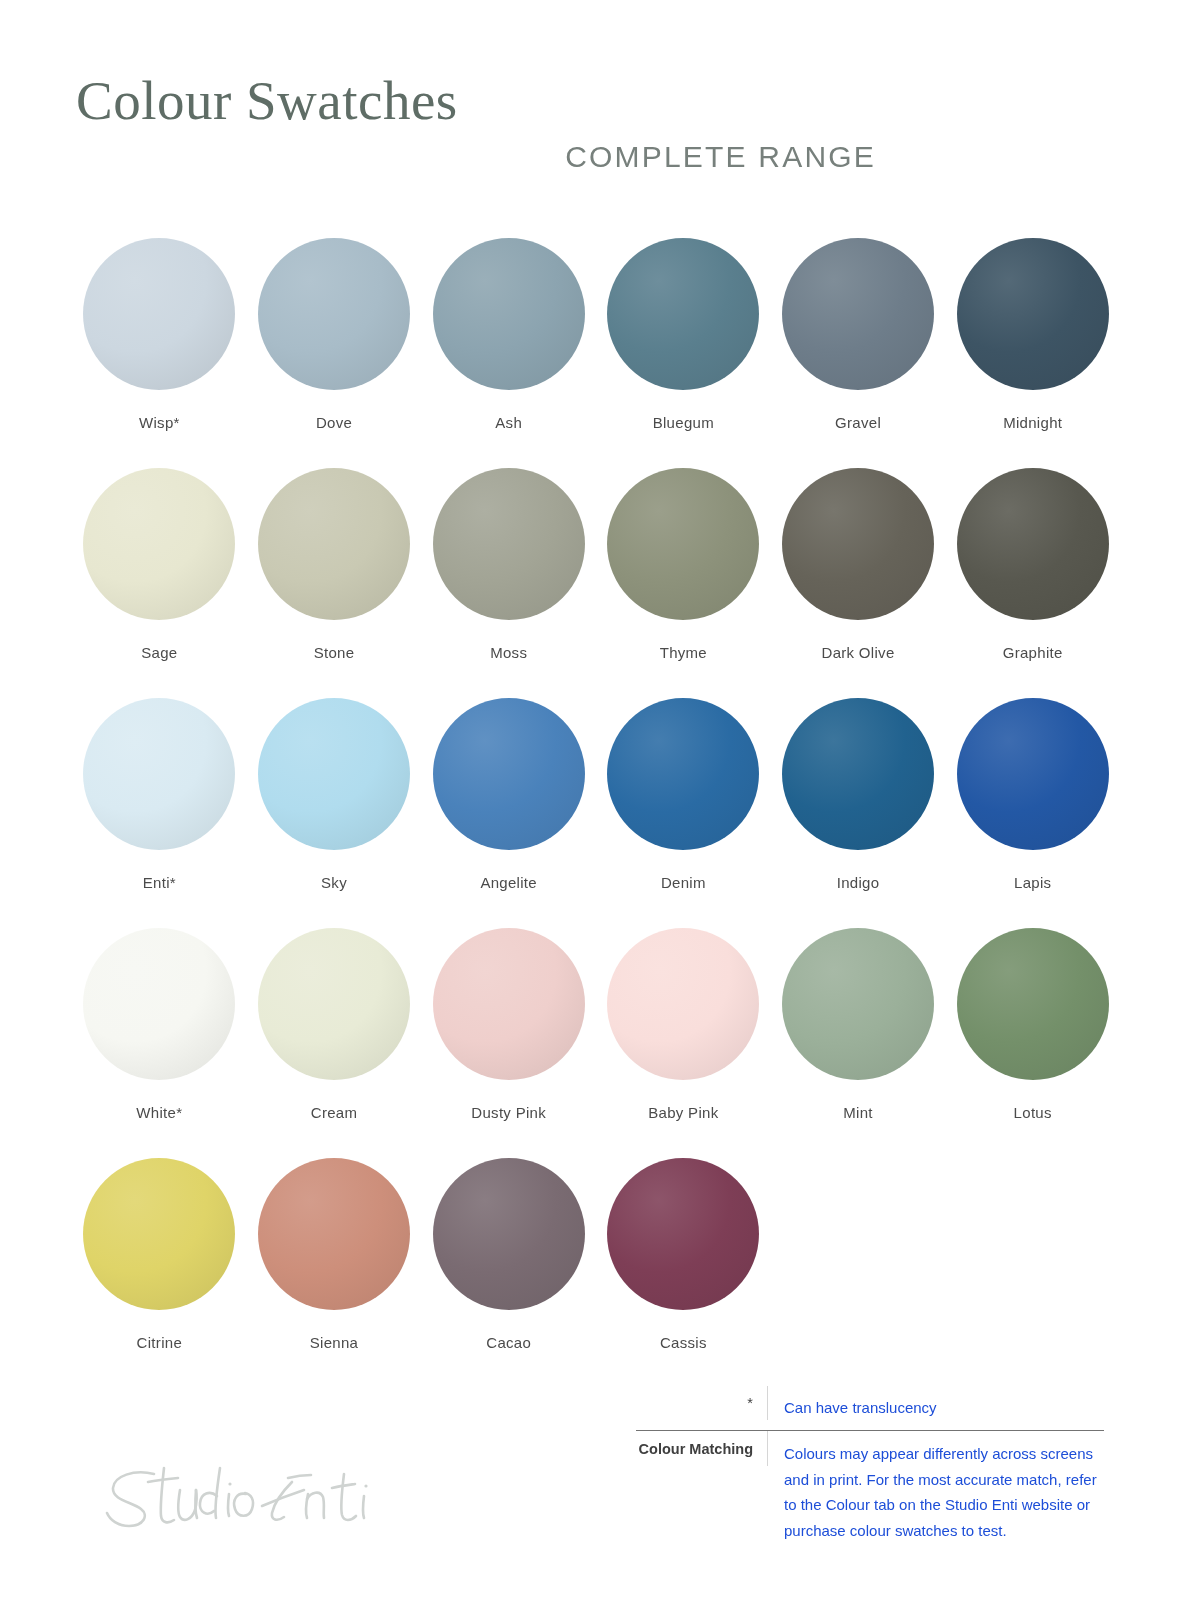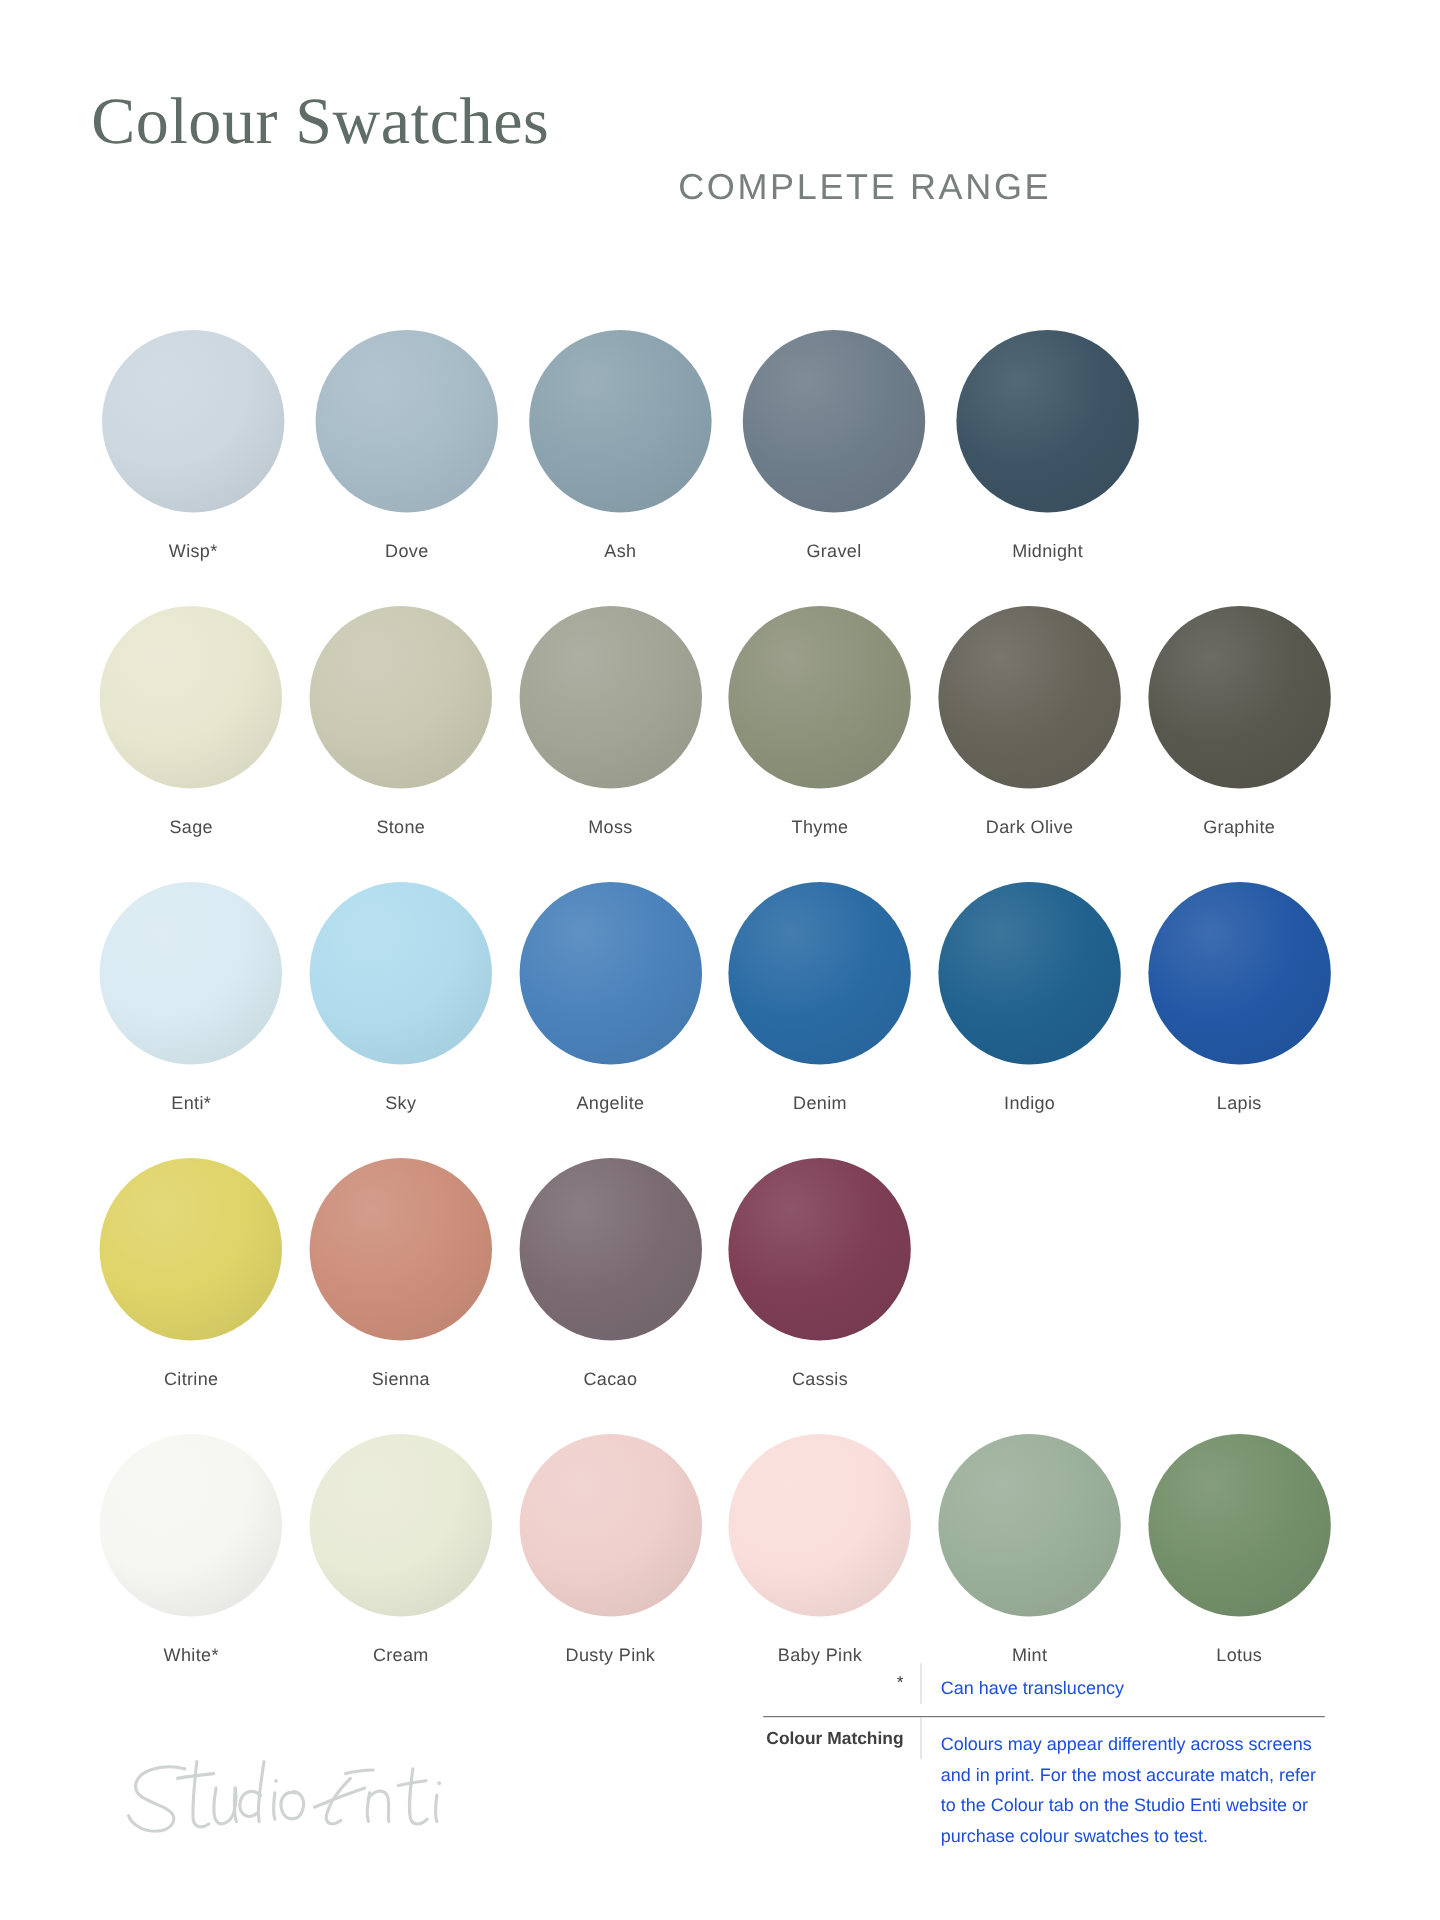--- a/index.html
+++ b/index.html
@@ -53,21 +53,20 @@
   .swatch-row {
     display: flex;
     height: 230px;
   }
   .swatch-cell {
     width: 178px;
     margin-right: 0px;
     display: flex;
     flex-direction: column;
     align-items: center;
-    justify-content: flex-end;
   }
   .swatch-cell.spacer { visibility: hidden; }
 
   .swatch-disc {
     width: 152px;
     height: 152px;
     border-radius: 50%;
   }
   .swatch-label {
     margin-top: 24px;
@@ -141,20 +140,24 @@
       </div>
       <div class="swatch-cell">
         <div class="swatch-disc" style="background: radial-gradient(circle at 34% 28%, rgb(178, 196, 207) 0%, rgb(168, 188, 200) 48%, rgb(156, 175, 186) 86%, rgb(148, 165, 176) 100%);"></div>
         <div class="swatch-label">Dove</div>
       </div>
       <div class="swatch-cell">
         <div class="swatch-disc" style="background: radial-gradient(circle at 34% 28%, rgb(154, 175, 185) 0%, rgb(140, 164, 176) 48%, rgb(130, 153, 164) 86%, rgb(123, 144, 155) 100%);"></div>
         <div class="swatch-label">Ash</div>
       </div>
       <div class="swatch-cell">
+        <div class="swatch-disc" style="background: radial-gradient(circle at 34% 28%, rgb(110, 142, 156) 0%, rgb(90, 127, 142) 48%, rgb(84, 118, 132) 86%, rgb(79, 112, 125) 100%);"></div>
+        <div class="swatch-label">Bluegum</div>
+      </div>
+      <div class="swatch-cell">
         <div class="swatch-disc" style="background: radial-gradient(circle at 34% 28%, rgb(127, 141, 152) 0%, rgb(110, 125, 138) 48%, rgb(102, 116, 128) 86%, rgb(97, 110, 121) 100%);"></div>
         <div class="swatch-label">Gravel</div>
       </div>
       <div class="swatch-cell">
         <div class="swatch-disc" style="background: radial-gradient(circle at 34% 28%, rgb(84, 105, 119) 0%, rgb(61, 84, 100) 48%, rgb(57, 78, 93) 86%, rgb(54, 74, 88) 100%);"></div>
         <div class="swatch-label">Midnight</div>
       </div>
     </div>
     <div class="swatch-row">
       <div class="swatch-cell">
@@ -203,63 +206,63 @@
         <div class="swatch-disc" style="background: radial-gradient(circle at 34% 28%, rgb(60, 117, 156) 0%, rgb(33, 98, 143) 48%, rgb(31, 91, 133) 86%, rgb(29, 86, 126) 100%);"></div>
         <div class="swatch-label">Indigo</div>
       </div>
       <div class="swatch-cell">
         <div class="swatch-disc" style="background: radial-gradient(circle at 34% 28%, rgb(61, 108, 176) 0%, rgb(35, 88, 165) 48%, rgb(33, 82, 153) 86%, rgb(31, 77, 145) 100%);"></div>
         <div class="swatch-label">Lapis</div>
       </div>
     </div>
     <div class="swatch-row">
       <div class="swatch-cell">
+        <div class="swatch-disc" style="background: radial-gradient(circle at 34% 28%, rgb(247, 248, 244) 0%, rgb(246, 247, 242) 48%, rgb(229, 230, 225) 86%, rgb(216, 217, 213) 100%);"></div>
+        <div class="swatch-label">White*</div>
+      </div>
+      <div class="swatch-cell">
+        <div class="swatch-disc" style="background: radial-gradient(circle at 34% 28%, rgb(235, 237, 219) 0%, rgb(232, 235, 214) 48%, rgb(216, 219, 199) 86%, rgb(204, 207, 188) 100%);"></div>
+        <div class="swatch-label">Cream</div>
+      </div>
+      <div class="swatch-cell">
+        <div class="swatch-disc" style="background: radial-gradient(circle at 34% 28%, rgb(241, 213, 210) 0%, rgb(239, 207, 204) 48%, rgb(222, 193, 190) 86%, rgb(210, 182, 180) 100%);"></div>
+        <div class="swatch-label">Dusty Pink</div>
+      </div>
+      <div class="swatch-cell">
+        <div class="swatch-disc" style="background: radial-gradient(circle at 34% 28%, rgb(250, 226, 223) 0%, rgb(249, 222, 219) 48%, rgb(232, 206, 204) 86%, rgb(219, 195, 193) 100%);"></div>
+        <div class="swatch-label">Baby Pink</div>
+      </div>
+      <div class="swatch-cell">
+        <div class="swatch-disc" style="background: radial-gradient(circle at 34% 28%, rgb(167, 185, 166) 0%, rgb(155, 176, 154) 48%, rgb(144, 164, 143) 86%, rgb(136, 155, 136) 100%);"></div>
+        <div class="swatch-label">Mint</div>
+      </div>
+      <div class="swatch-cell">
+        <div class="swatch-disc" style="background: radial-gradient(circle at 34% 28%, rgb(133, 157, 124) 0%, rgb(116, 144, 106) 48%, rgb(108, 134, 99) 86%, rgb(102, 127, 93) 100%);"></div>
+        <div class="swatch-label">Lotus</div>
+      </div>
+    </div>
+    <div class="swatch-row">
+      <div class="swatch-cell">
         <div class="swatch-disc" style="background: radial-gradient(circle at 34% 28%, rgb(227, 217, 122) 0%, rgb(223, 212, 104) 48%, rgb(207, 197, 97) 86%, rgb(196, 187, 92) 100%);"></div>
         <div class="swatch-label">Citrine</div>
       </div>
       <div class="swatch-cell">
         <div class="swatch-disc" style="background: radial-gradient(circle at 34% 28%, rgb(211, 156, 139) 0%, rgb(205, 143, 123) 48%, rgb(191, 133, 114) 86%, rgb(180, 126, 108) 100%);"></div>
         <div class="swatch-label">Sienna</div>
       </div>
       <div class="swatch-cell">
         <div class="swatch-disc" style="background: radial-gradient(circle at 34% 28%, rgb(138, 125, 131) 0%, rgb(122, 107, 114) 48%, rgb(113, 100, 106) 86%, rgb(107, 94, 100) 100%);"></div>
         <div class="swatch-label">Cacao</div>
       </div>
       <div class="swatch-cell">
         <div class="swatch-disc" style="background: radial-gradient(circle at 34% 28%, rgb(141, 85, 106) 0%, rgb(126, 62, 86) 48%, rgb(117, 58, 80) 86%, rgb(111, 55, 76) 100%);"></div>
         <div class="swatch-label">Cassis</div>
       </div>
       <div class="swatch-cell spacer"></div>
       <div class="swatch-cell spacer"></div>
-    </div>
-    <div class="swatch-row">
-      <div class="swatch-cell">
-        <div class="swatch-disc" style="background: radial-gradient(circle at 34% 28%, rgb(247, 248, 244) 0%, rgb(246, 247, 242) 48%, rgb(229, 230, 225) 86%, rgb(216, 217, 213) 100%);"></div>
-        <div class="swatch-label">White*</div>
-      </div>
-      <div class="swatch-cell">
-        <div class="swatch-disc" style="background: radial-gradient(circle at 34% 28%, rgb(235, 237, 219) 0%, rgb(232, 235, 214) 48%, rgb(216, 219, 199) 86%, rgb(204, 207, 188) 100%);"></div>
-        <div class="swatch-label">Cream</div>
-      </div>
-      <div class="swatch-cell">
-        <div class="swatch-disc" style="background: radial-gradient(circle at 34% 28%, rgb(241, 213, 210) 0%, rgb(239, 207, 204) 48%, rgb(222, 193, 190) 86%, rgb(210, 182, 180) 100%);"></div>
-        <div class="swatch-label">Dusty Pink</div>
-      </div>
-      <div class="swatch-cell">
-        <div class="swatch-disc" style="background: radial-gradient(circle at 34% 28%, rgb(250, 226, 223) 0%, rgb(249, 222, 219) 48%, rgb(232, 206, 204) 86%, rgb(219, 195, 193) 100%);"></div>
-        <div class="swatch-label">Baby Pink</div>
-      </div>
-      <div class="swatch-cell">
-        <div class="swatch-disc" style="background: radial-gradient(circle at 34% 28%, rgb(167, 185, 166) 0%, rgb(155, 176, 154) 48%, rgb(144, 164, 143) 86%, rgb(136, 155, 136) 100%);"></div>
-        <div class="swatch-label">Mint</div>
-      </div>
-      <div class="swatch-cell">
-        <div class="swatch-disc" style="background: radial-gradient(circle at 34% 28%, rgb(133, 157, 124) 0%, rgb(116, 144, 106) 48%, rgb(108, 134, 99) 86%, rgb(102, 127, 93) 100%);"></div>
-        <div class="swatch-label">Lotus</div>
-      </div>
     </div>
   </div>
 
 <div class="notes">
   <div class="notes-row">
     <div class="notes-key">*</div>
     <div class="notes-val">Can have translucency</div>
   </div>
   <div class="notes-row bordered">
     <div class="notes-key bold">Colour Matching</div>

